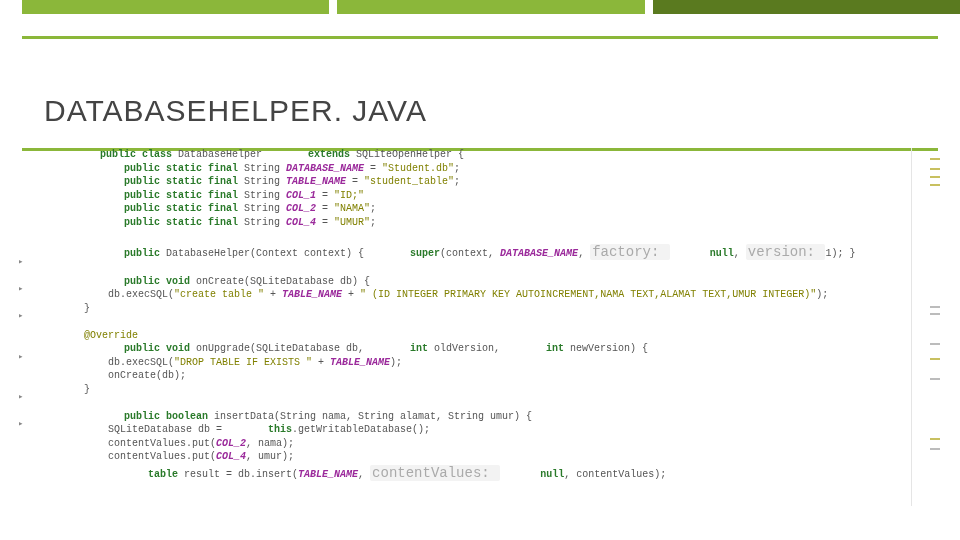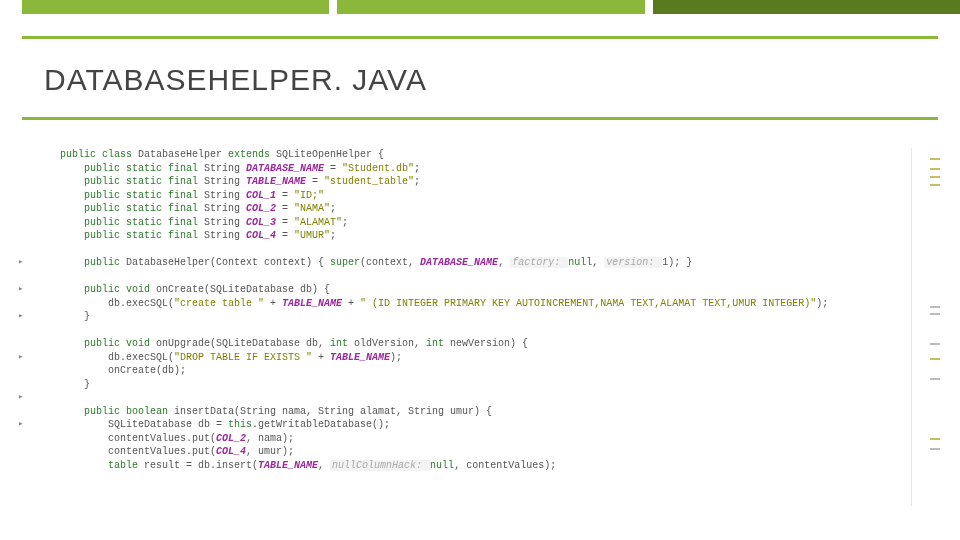--- a/index.html
+++ b/index.html
@@ -32,38 +32,39 @@
     border-top: 3px solid #8bb73a;
     border-bottom: 3px solid #8bb73a;
     padding: 24px 22px 20px 22px;
   }
   .slide-title {
     font-size: 30px;
     font-weight: 400;
     letter-spacing: 1px;
     color: #444;
     font-family: Arial, sans-serif;
+    margin-top: 31px;
   }
   .code-area {
     position: absolute;
     left: 60px;
     top: 148px;
     right: 60px;
     bottom: 18px;
     font-family: "Courier New", monospace;
     font-size: 10px;
     line-height: 1.35;
     color: #555;
   }
   .code-line { white-space: pre; }
-  .kw-mod { color: #2a7a2a; font-weight: normal; }
+  .kw-mod { color: #2a7a2a; font-weight: bold; margin-left: 40px; }
   .str { color: #808000; }
   .field { color: #9b2a9b; font-style: italic; font-weight: bold; }
   .ann { color: #808000; }
-  .param-hint { color: #aaa; background: #f3f3f3; padding: 0 2px; font-style: italic; border-radius: 2px; font-size: 10px;}
+  .param-hint { color: #aaa; background: #f3f3f3; padding: 0 2px; border-radius: 2px; font-size: 14px;}
   .gutter-arrows {
     position: absolute;
     left: -42px;
     top: 0;
     color: #888;
     font-size: 9px;
     line-height: 1.35;
   }
   .map-strip {
     position: absolute;
@@ -109,39 +110,39 @@
       <div style="position: absolute; top: 202.5px;">▸</div>
       <div style="position: absolute; top: 243px;">▸</div>
       <div style="position: absolute; top: 270px;">▸</div>
     </div>
   <div id="code-body">
       <div class="code-line"><span class="kw-mod">public class </span>DatabaseHelper <span class="kw-mod">extends </span>SQLiteOpenHelper {</div>
       <div class="code-line">    <span class="kw-mod">public static final </span>String <span class="field">DATABASE_NAME</span> = <span class="str">"Student.db"</span>;</div>
       <div class="code-line">    <span class="kw-mod">public static final </span>String <span class="field">TABLE_NAME</span> = <span class="str">"student_table"</span>;</div>
       <div class="code-line">    <span class="kw-mod">public static final </span>String <span class="field">COL_1</span> = <span class="str">"ID;"</span></div>
       <div class="code-line">    <span class="kw-mod">public static final </span>String <span class="field">COL_2</span> = <span class="str">"NAMA"</span>;</div>
-      <div class="code-line">    <span class="kw-mod">public static final </span>String <span class="field">COL_3</span> = <span class="str">"ALAMAT"</span>;</div>
       <div class="code-line">    <span class="kw-mod">public static final </span>String <span class="field">COL_4</span> = <span class="str">"UMUR"</span>;</div>
       <div class="code-line"> </div>
       <div class="code-line">    <span class="kw-mod">public </span>DatabaseHelper(Context context) { <span class="kw-mod">super</span>(context, <span class="field">DATABASE_NAME</span>, <span class="param-hint">factory: </span><span class="kw-mod">null</span>, <span class="param-hint">version: </span>1); }</div>
       <div class="code-line"> </div>
       <div class="code-line">    <span class="kw-mod">public void </span>onCreate(SQLiteDatabase db) {</div>
       <div class="code-line">        db.execSQL(<span class="str">"create table " </span>+ <span class="field">TABLE_NAME</span> + <span class="str">" (ID INTEGER PRIMARY KEY AUTOINCREMENT,NAMA TEXT,ALAMAT TEXT,UMUR INTEGER)"</span>);</div>
       <div class="code-line">    }</div>
       <div class="code-line"> </div>
+      <div class="code-line">    <span class="ann">@Override</span></div>
       <div class="code-line">    <span class="kw-mod">public void </span>onUpgrade(SQLiteDatabase db, <span class="kw-mod">int </span>oldVersion, <span class="kw-mod">int </span>newVersion) {</div>
       <div class="code-line">        db.execSQL(<span class="str">"DROP TABLE IF EXISTS "</span> + <span class="field">TABLE_NAME</span>);</div>
       <div class="code-line">        onCreate(db);</div>
       <div class="code-line">    }</div>
       <div class="code-line"> </div>
       <div class="code-line">    <span class="kw-mod">public boolean </span>insertData(String nama, String alamat, String umur) {</div>
       <div class="code-line">        SQLiteDatabase db = <span class="kw-mod">this</span>.getWritableDatabase();</div>
       <div class="code-line">        contentValues.put(<span class="field">COL_2</span>, nama);</div>
       <div class="code-line">        contentValues.put(<span class="field">COL_4</span>, umur);</div>
-      <div class="code-line">        <span class="kw-mod">table </span>result = db.insert(<span class="field">TABLE_NAME</span>, <span class="param-hint">nullColumnHack: </span><span class="kw-mod">null</span>, contentValues);</div>
+      <div class="code-line">        <span class="kw-mod">table </span>result = db.insert(<span class="field">TABLE_NAME</span>, <span class="param-hint">contentValues: </span><span class="kw-mod">null</span>, contentValues);</div>
     </div>
   <div class="sep" style="right: -12px"></div>
   <div class="map-strip" id="map-strip">
       <div class="map-mark mark-yellow" style="top: 10px;"></div>
       <div class="map-mark mark-yellow" style="top: 20px;"></div>
       <div class="map-mark mark-yellow" style="top: 28px;"></div>
       <div class="map-mark mark-yellow" style="top: 36px;"></div>
       <div class="map-mark mark-gray" style="top: 158px;"></div>
       <div class="map-mark mark-gray" style="top: 165px;"></div>
       <div class="map-mark mark-gray" style="top: 195px;"></div>

